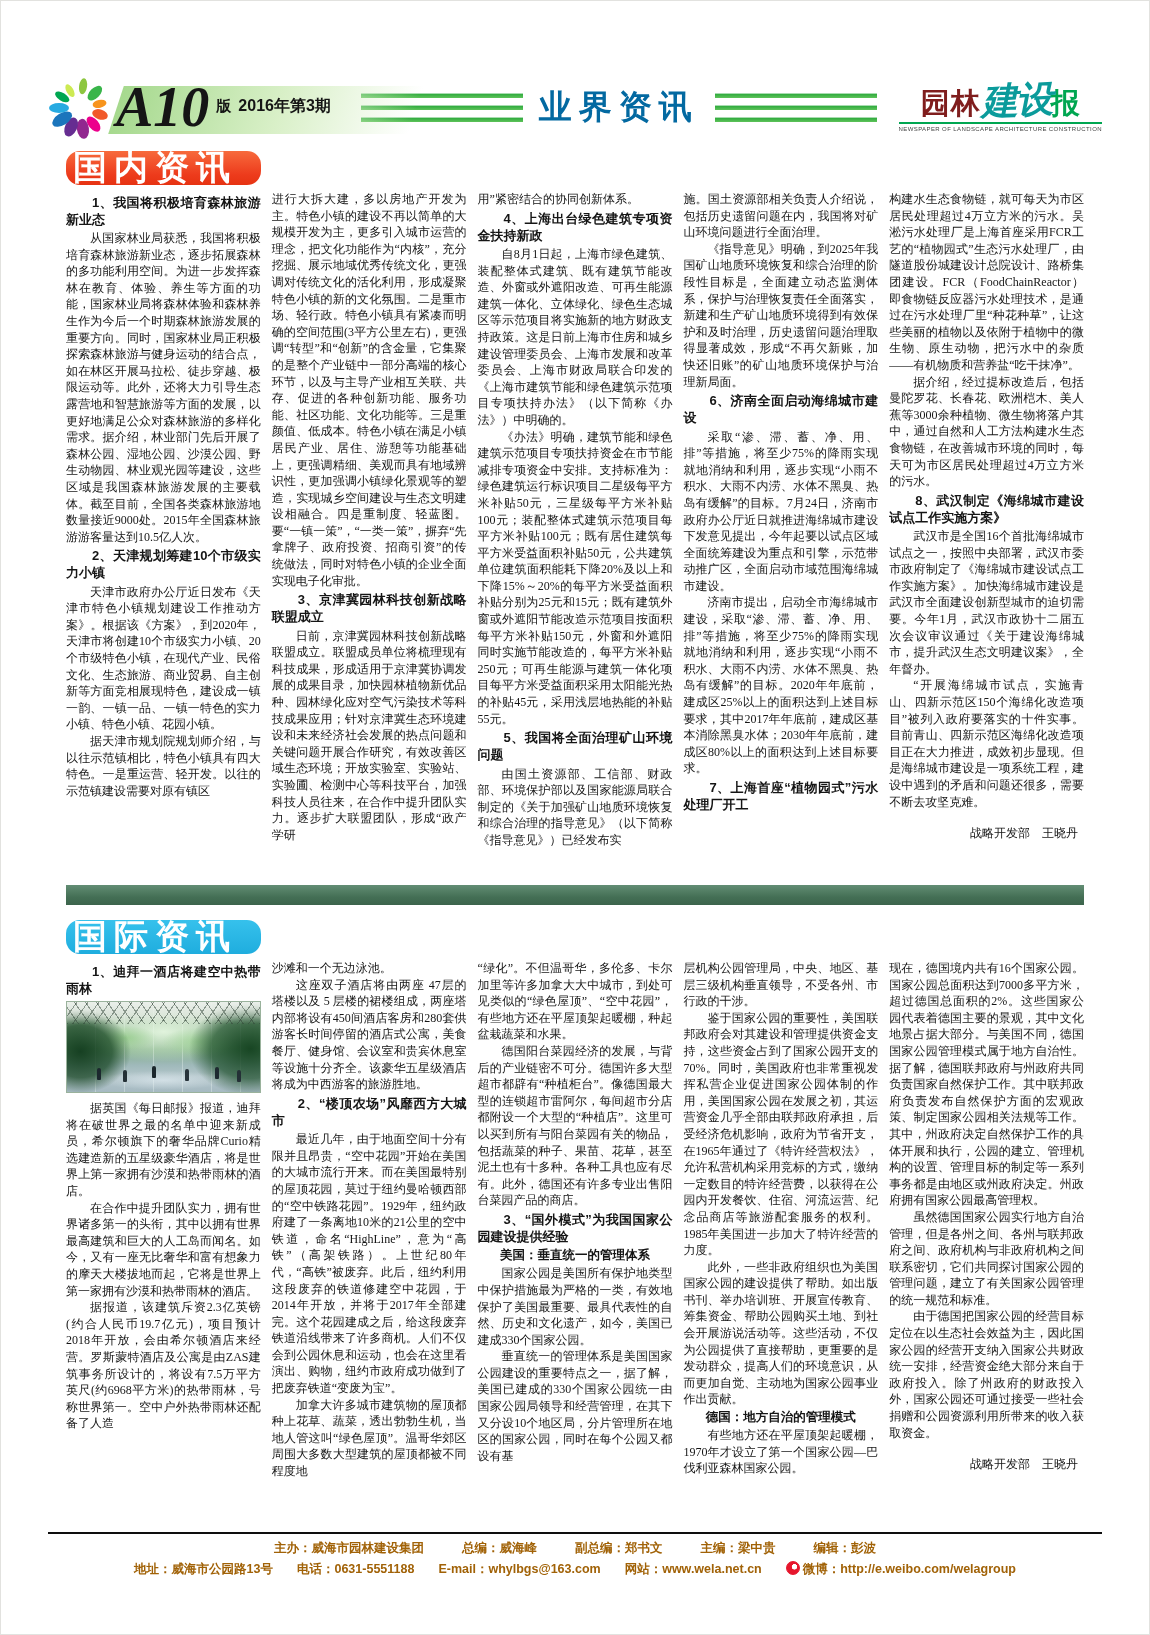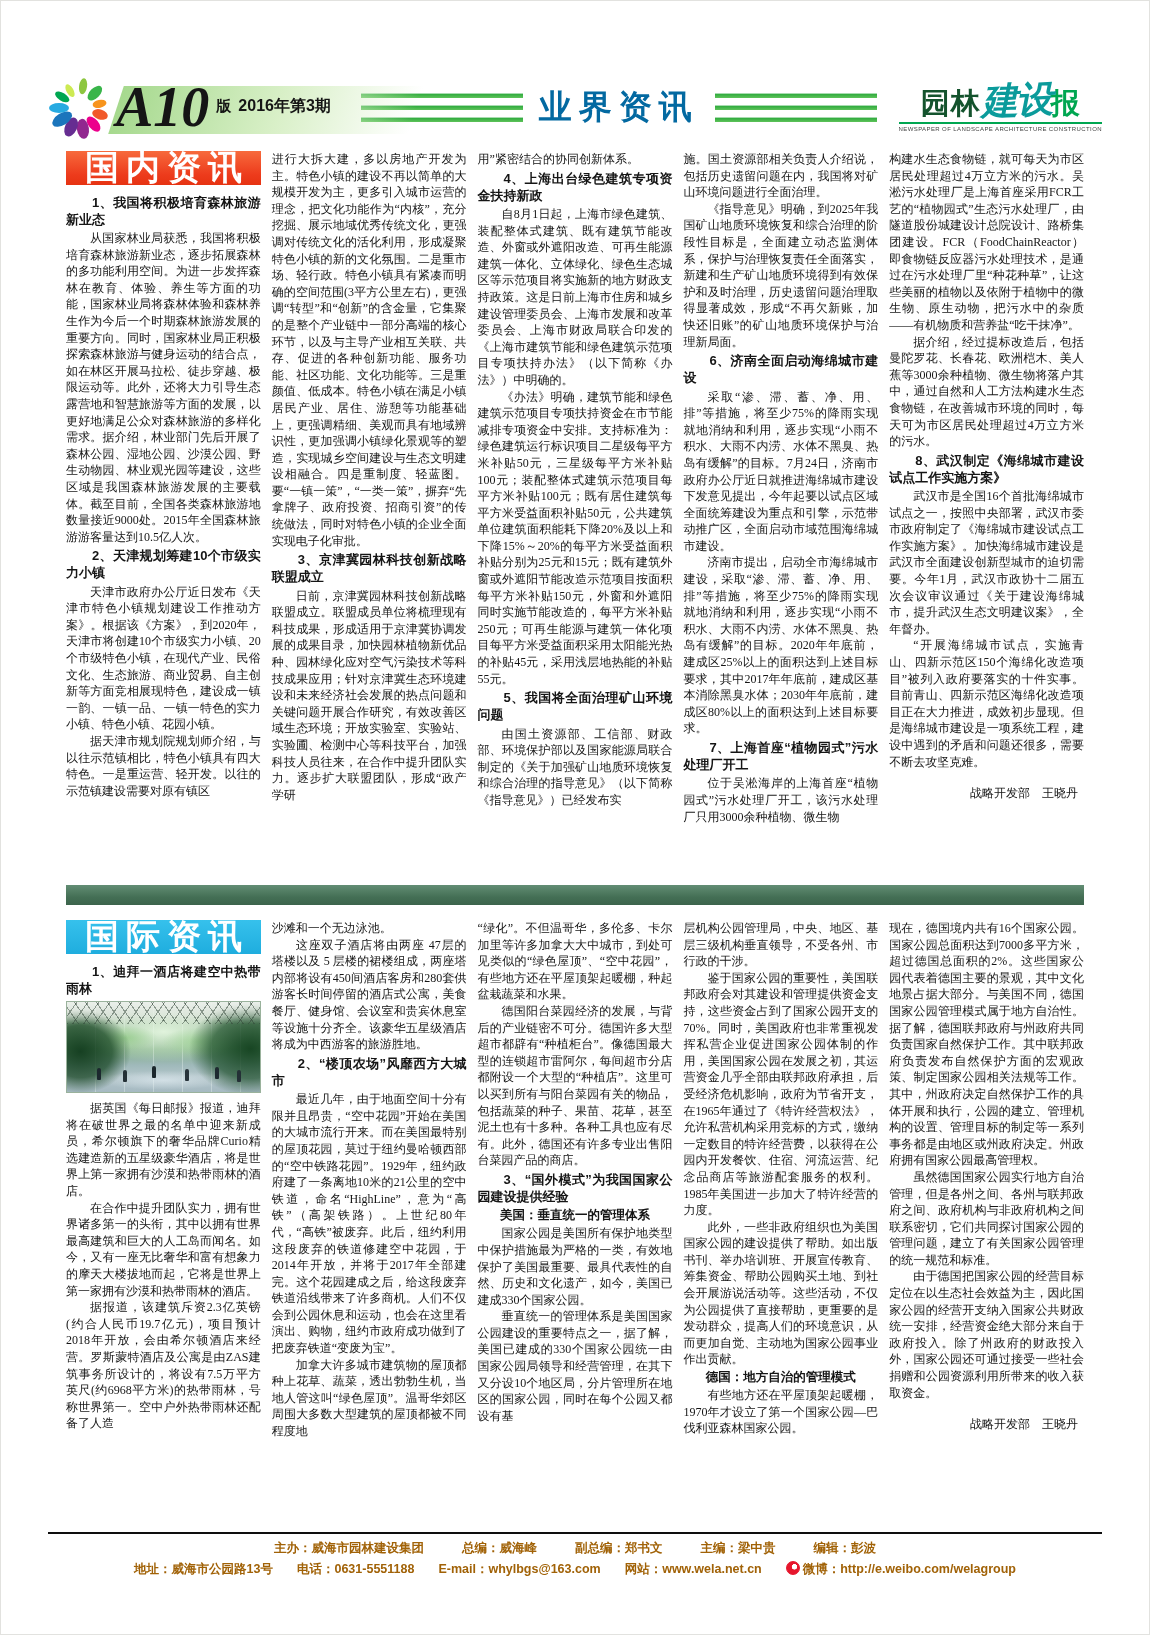--- a/index.html
+++ b/index.html
@@ -18,45 +18,45 @@
   .ban{position:relative;z-index:1;font-size:15px;margin:0 7px;font-weight:bold;
        font-family:"Liberation Sans",sans-serif;}
   .issue{position:relative;z-index:1;font-size:16px;font-weight:bold;font-family:"Liberation Sans",sans-serif;}
   .stripes{flex:1 1 0;margin:0 16px;display:flex;flex-direction:column;justify-content:center;gap:7px;}
   .stripes i{display:block;height:5px;background:linear-gradient(180deg,#23a437,#5fc35a);
              box-shadow:0 1px 0 rgba(255,255,255,.6) inset;}
   .center-title{flex:none;font-size:33px;font-weight:bold;color:#0369a1;letter-spacing:7px;
                 font-family:"Liberation Sans",sans-serif;}
   .paper-logo{flex:none;text-align:center;padding-left:6px;}
   .logo-row{white-space:nowrap;line-height:1;}
-  .yl{color:#14532d;font-weight:bold;font-size:29px;font-family:"Liberation Sans",sans-serif;letter-spacing:1px;}
+  .yl{color:#7f1d1d;font-weight:bold;font-size:29px;font-family:"Liberation Sans",sans-serif;letter-spacing:1px;}
   .js{color:#0b9b9b;font-weight:bold;font-size:37px;font-style:italic;letter-spacing:-2px;
       display:inline-block;transform:rotate(-3deg);font-family:"Liberation Serif",serif;}
   .bao{color:#00a651;font-weight:bold;font-size:29px;font-family:"Liberation Sans",sans-serif;}
   .logo-sub{font-size:6px;color:#444;letter-spacing:.4px;margin-top:3px;padding-top:2px;
             border-top:2px solid #00a651;font-family:"Liberation Sans",sans-serif;}
 
   
   .section{position:absolute;left:65px;right:65px;overflow:hidden;}
   #sec-domestic{top:150px;height:728px;}
   #sec-intl{top:919px;height:612px;}
   .cols{display:flex;gap:11px;height:100%;}
   .col{flex:1 1 0;min-width:0;font-size:12px;line-height:16.6px;text-align:justify;}
 
-  .banner{color:#fff;font-weight:bold;font-size:34px;letter-spacing:7px;text-align:center;
-          padding:8px 0 9px;margin-bottom:9px;font-family:"Liberation Sans",sans-serif;text-indent:7px;}
+  .banner{color:#fff;font-weight:bold;font-size:34px;letter-spacing:7px;
+          padding:8px 0 9px;margin-bottom:9px;font-family:"Liberation Sans",sans-serif;text-indent:7px;border-radius:14px;}
   .banner.domestic{background:linear-gradient(180deg,#f76a3c 0%,#ed3b1c 70%,#e63312 100%);}
   .banner.intl{background:linear-gradient(180deg,#36c1ec 0%,#1fadde 100%);}
 
   .item-h{font-family:"Liberation Sans",sans-serif;font-weight:bold;font-size:13px;line-height:17.2px;
           text-indent:2em;margin:2px 0;}
   .sub-h{font-family:"Liberation Sans",sans-serif;font-weight:bold;font-size:12.5px;line-height:17px;
          text-align:center;margin:1px 0;}
   .para{text-indent:2em;}
-  .para.cont{text-indent:0;}
+  .para.cont{text-indent:0;margin-top:40px;}
   .sig{text-align:right;padding-right:6px;margin-top:15px;}
 
   
   .photo{height:90px;margin:4px 0 7px;position:relative;overflow:hidden;border:1px solid #9ab29c;
     background-image:
       radial-gradient(ellipse 70px 58px at 7% 55%, rgba(16,58,28,.95) 0%, rgba(24,70,36,.75) 45%, rgba(24,70,36,0) 72%),
       radial-gradient(ellipse 82px 62px at 95% 52%, rgba(18,64,30,.95) 0%, rgba(28,78,42,.7) 48%, rgba(28,78,42,0) 75%),
       radial-gradient(ellipse 46px 18px at 30% 40%, rgba(150,205,140,.85), rgba(150,205,140,0) 70%),
       radial-gradient(ellipse 52px 20px at 68% 44%, rgba(160,212,150,.8), rgba(160,212,150,0) 70%),
       radial-gradient(ellipse 120px 40px at 50% 33%, rgba(228,246,224,.95), rgba(228,246,224,0) 75%),
@@ -151,21 +151,20 @@
           <div class="item-h">5、我国将全面治理矿山环境问题</div>
           <div class="para">由国土资源部、工信部、财政部、环境保护部以及国家能源局联合制定的《关于加强矿山地质环境恢复和综合治理的指导意见》（以下简称《指导意见》）已经发布实</div>
         </div>
         <div class="col">
           <div class="para cont">施。国土资源部相关负责人介绍说，包括历史遗留问题在内，我国将对矿山环境问题进行全面治理。</div>
           <div class="para">《指导意见》明确，到2025年我国矿山地质环境恢复和综合治理的阶段性目标是，全面建立动态监测体系，保护与治理恢复责任全面落实，新建和生产矿山地质环境得到有效保护和及时治理，历史遗留问题治理取得显著成效，形成“不再欠新账，加快还旧账”的矿山地质环境保护与治理新局面。</div>
           <div class="item-h">6、济南全面启动海绵城市建设</div>
           <div class="para">采取“渗、滞、蓄、净、用、排”等措施，将至少75%的降雨实现就地消纳和利用，逐步实现“小雨不积水、大雨不内涝、水体不黑臭、热岛有缓解”的目标。7月24日，济南市政府办公厅近日就推进海绵城市建设下发意见提出，今年起要以试点区域全面统筹建设为重点和引擎，示范带动推广区，全面启动市域范围海绵城市建设。</div>
           <div class="para">济南市提出，启动全市海绵城市建设，采取“渗、滞、蓄、净、用、排”等措施，将至少75%的降雨实现就地消纳和利用，逐步实现“小雨不积水、大雨不内涝、水体不黑臭、热岛有缓解”的目标。2020年年底前，建成区25%以上的面积达到上述目标要求，其中2017年年底前，建成区基本消除黑臭水体；2030年年底前，建成区80%以上的面积达到上述目标要求。</div>
           <div class="item-h">7、上海首座“植物园式”污水处理厂开工</div>
-          <div class="para">位于吴淞海岸的上海首座“植物园式”污水处理厂开工，该污水处理厂只用3000余种植物、微生物</div>
         </div>
         <div class="col">
           <div class="para cont">构建水生态食物链，就可每天为市区居民处理超过4万立方米的污水。吴淞污水处理厂是上海首座采用FCR工艺的“植物园式”生态污水处理厂，由隧道股份城建设计总院设计、路桥集团建设。FCR（FoodChainReactor）即食物链反应器污水处理技术，是通过在污水处理厂里“种花种草”，让这些美丽的植物以及依附于植物中的微生物、原生动物，把污水中的杂质——有机物质和营养盐“吃干抹净”。</div>
           <div class="para">据介绍，经过提标改造后，包括曼陀罗花、长春花、欧洲桤木、美人蕉等3000余种植物、微生物将落户其中，通过自然和人工方法构建水生态食物链，在改善城市环境的同时，每天可为市区居民处理超过4万立方米的污水。</div>
           <div class="item-h">8、武汉制定《海绵城市建设试点工作实施方案》</div>
           <div class="para">武汉市是全国16个首批海绵城市试点之一，按照中央部署，武汉市委市政府制定了《海绵城市建设试点工作实施方案》。加快海绵城市建设是武汉市全面建设创新型城市的迫切需要。今年1月，武汉市政协十二届五次会议审议通过《关于建设海绵城市，提升武汉生态文明建议案》，全年督办。</div>
           <div class="para">“开展海绵城市试点，实施青山、四新示范区150个海绵化改造项目”被列入政府要落实的十件实事。目前青山、四新示范区海绵化改造项目正在大力推进，成效初步显现。但是海绵城市建设是一项系统工程，建设中遇到的矛盾和问题还很多，需要不断去攻坚克难。</div>
           <div class="sig">战略开发部　王晓丹</div>
         </div>
       </div>

